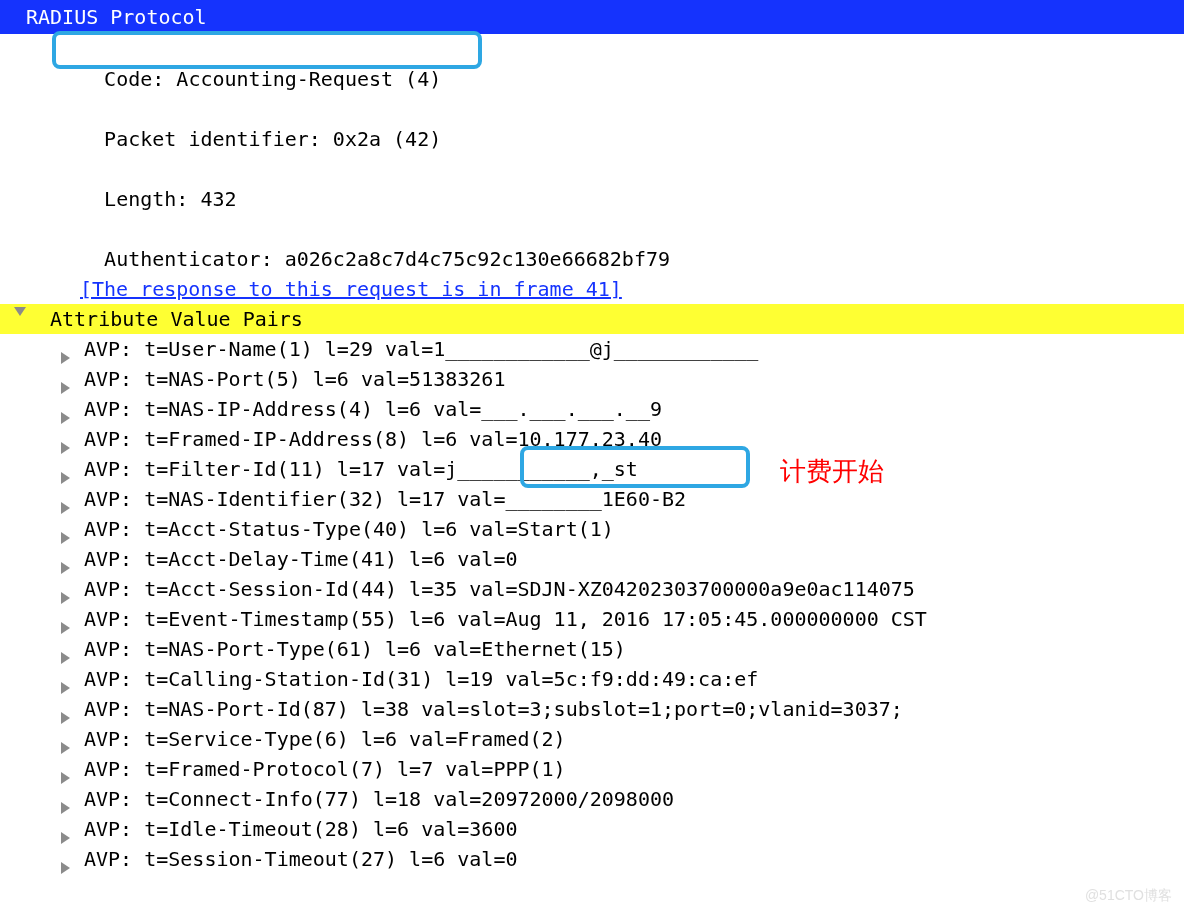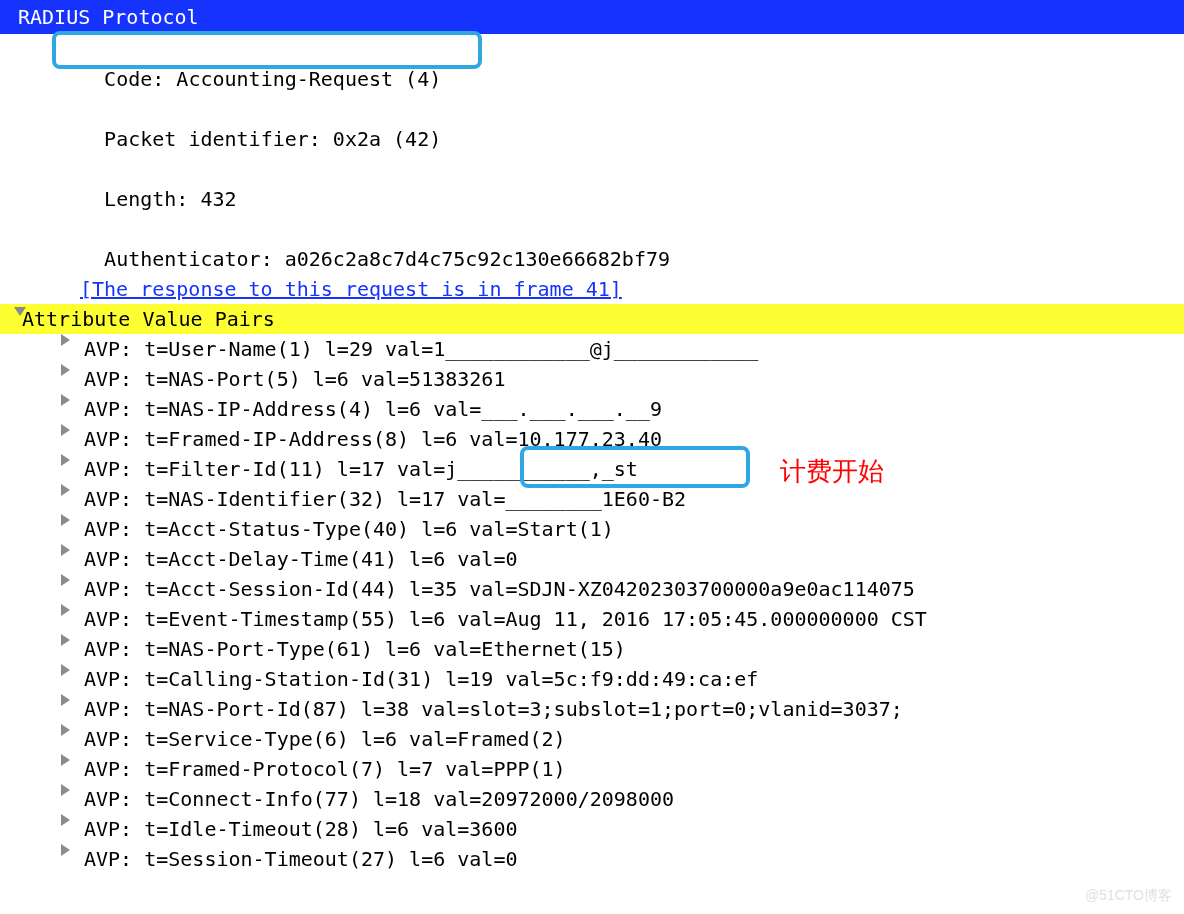--- a/index.html
+++ b/index.html
@@ -14,45 +14,45 @@
       color: #000000;
       line-height: 1.5;
       position: relative;
       width: 1184px;
       height: 914px;
       overflow: hidden;
     }
     .header-bar {
       background: #1533fd;
       color: #ffffff;
-      padding: 2px 18px;
+      padding: 2px 26px;
       font-weight: normal;
     }
     .info-line {
       padding-left: 80px;
       white-space: pre;
     }
     .link-line {
       padding-left: 80px;
       color: #1533fd;
       text-decoration: underline;
       cursor: pointer;
     }
     .section-header {
       background: #feff33;
-      padding-left: 22px;
+      padding-left: 50px;
       white-space: pre;
       display: flex;
       align-items: center;
     }
     .avp-line {
       padding-left: 62px;
       white-space: pre;
       display: flex;
-      align-items: flex-start;
+      align-items: flex-end;
     }
     .tri {
       display: inline-block;
       width: 0;
       height: 0;
       margin-right: 18px;
     }
     .tri-down {
       border-left: 6px solid transparent;
       border-right: 6px solid transparent;

